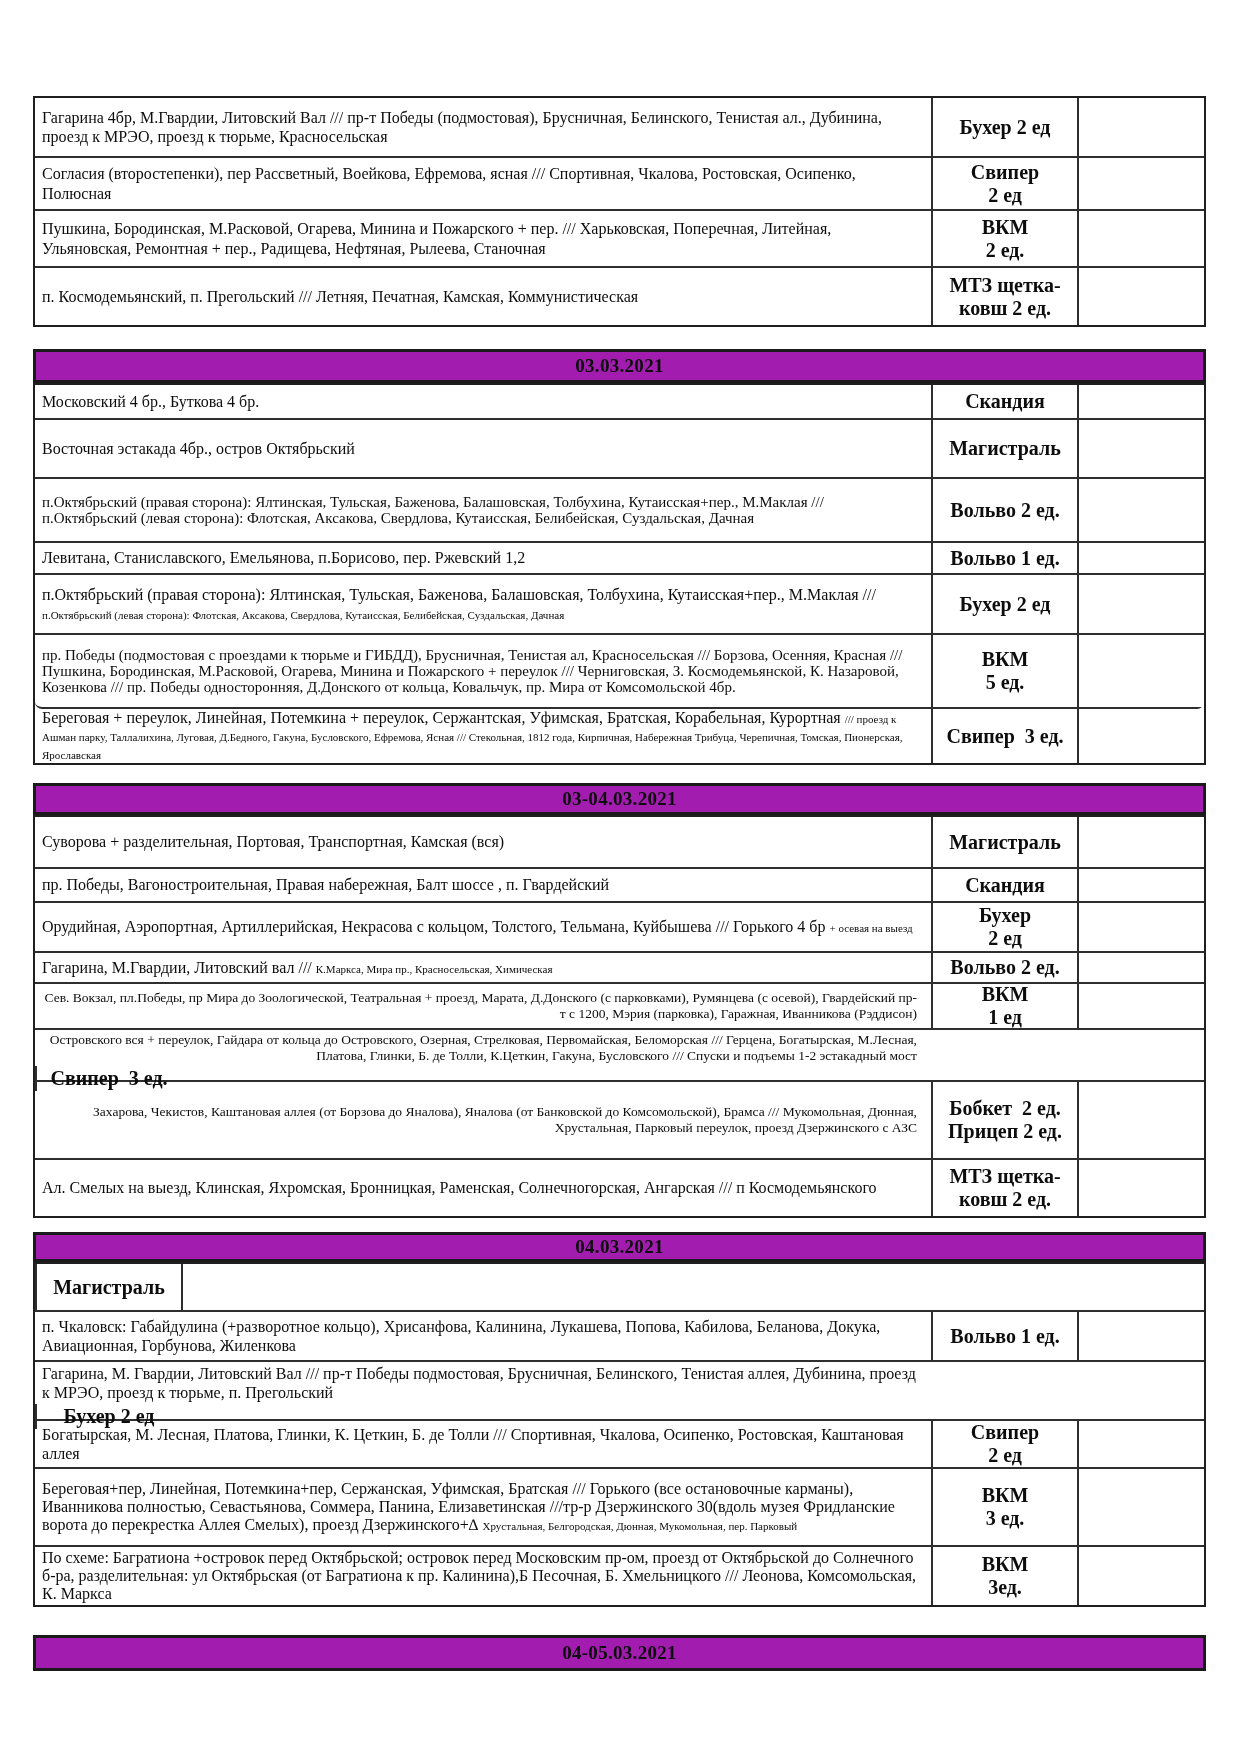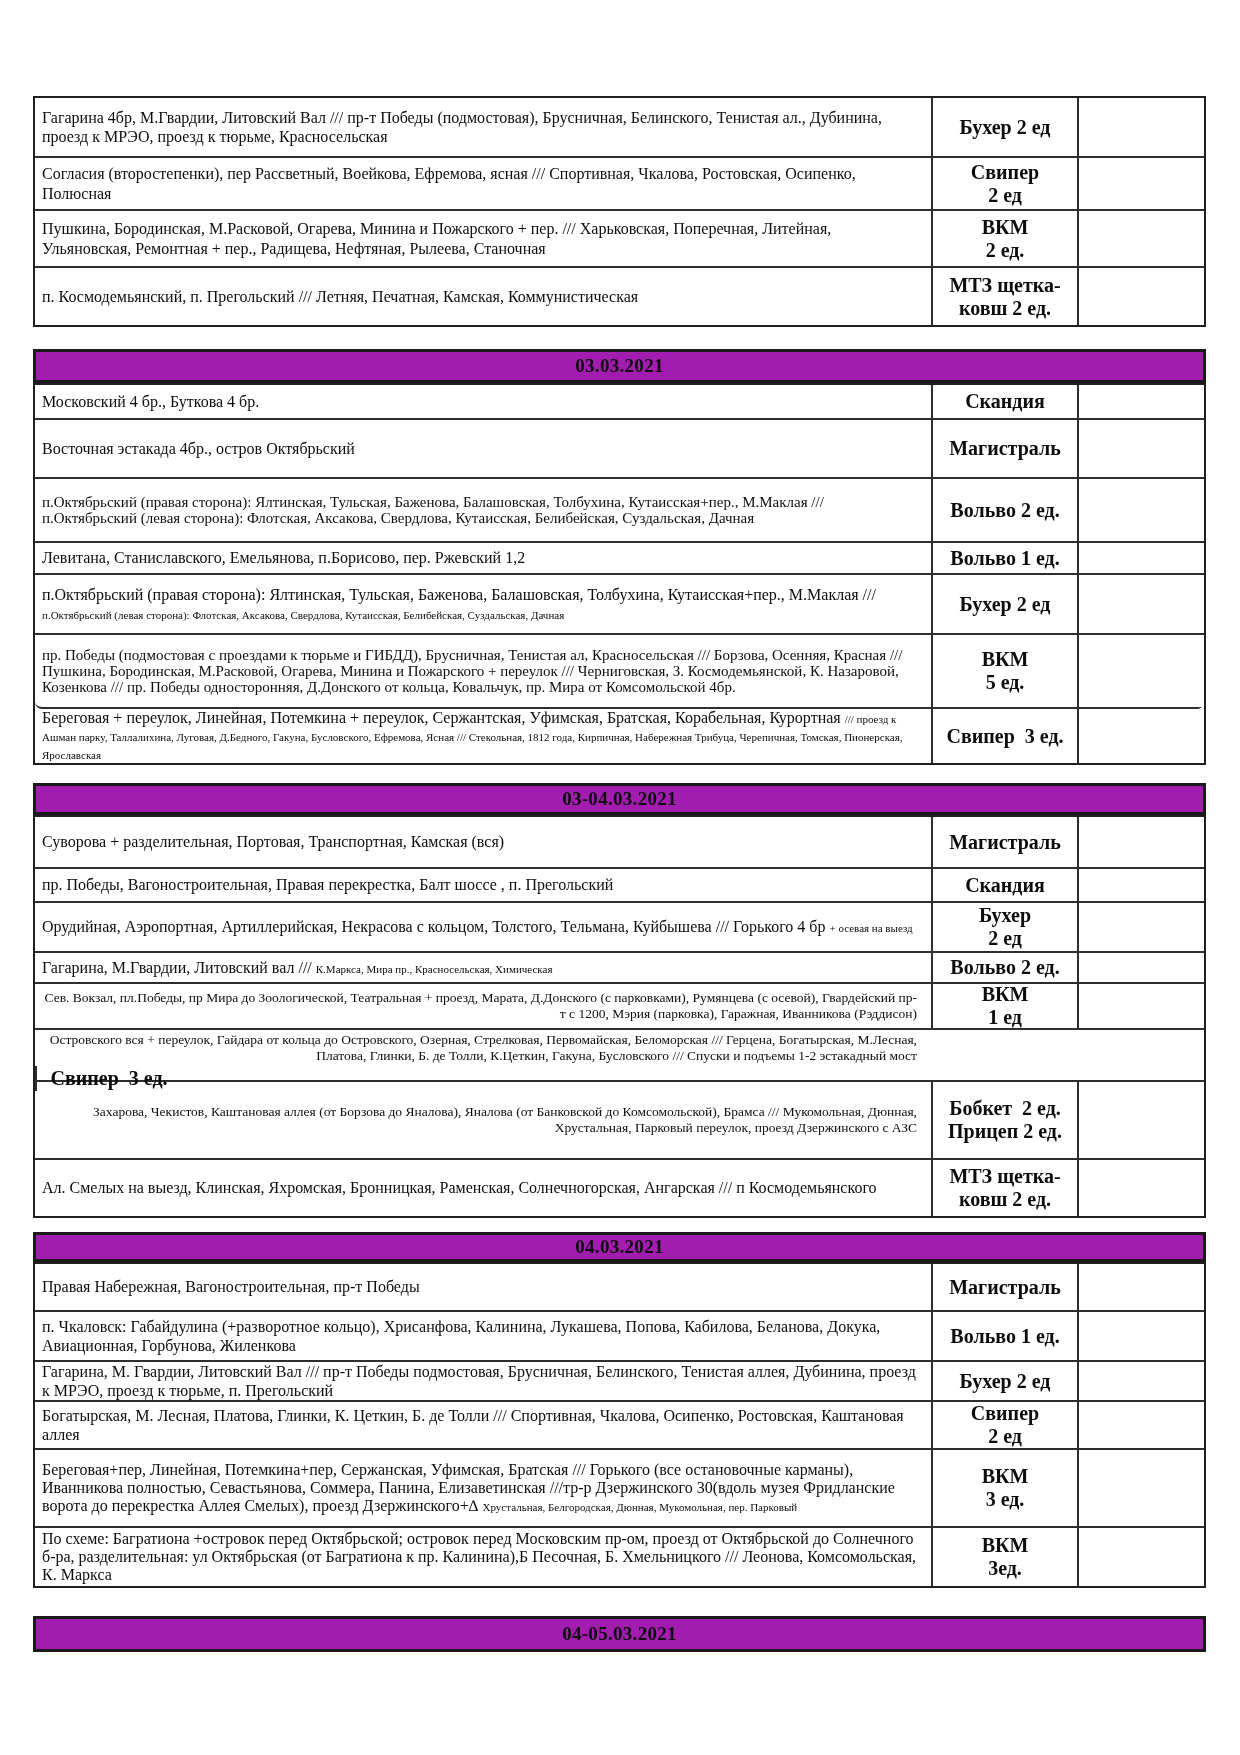--- a/index.html
+++ b/index.html
@@ -139,21 +139,21 @@
     <div class="grid">
         <div class="row" style="height: 52px;">
     <div class="cell streets">
       <div class="txt"><span>Суворова + разделительная, Портовая, Транспортная, Камская (вся)</span></div>
     </div>
     <div class="cell equip"><span class="eline">Магистраль</span></div>
     <div class="cell blank"></div>
   </div>
         <div class="row" style="height: 34px;">
     <div class="cell streets">
-      <div class="txt"><span>пр. Победы, Вагоностроительная, Правая перекрестка, Балт шоссе , п. Прегольский</span></div>
+      <div class="txt"><span>пр. Победы, Вагоностроительная, Правая набережная, Балт шоссе , п. Гвардейский</span></div>
     </div>
     <div class="cell equip"><span class="eline">Скандия</span></div>
     <div class="cell blank"></div>
   </div>
         <div class="row" style="height: 50px;">
     <div class="cell streets">
       <div class="txt"><span>Орудийная, Аэропортная, Артиллерийская, Некрасова с кольцом, Толстого, Тельмана, Куйбышева   ///   Горького 4 бр </span><span class="seg-small">+ осевая на выезд</span></div>
     </div>
     <div class="cell equip"><span class="eline">Бухер</span><span class="eline">2 ед</span></div>
     <div class="cell blank"></div>
@@ -194,34 +194,31 @@
     <div class="cell blank"></div>
   </div>
       </div>
   </div>
     <div class="sec" style="margin-top: 14px;">
     <div class="band" style="height: 30px;">
       <span>04.03.2021</span>
     </div>
     <div class="grid">
         <div class="row" style="height: 48px;">
-    <div class="cell streets">
-      <div class="txt"><span>Правая Набережная, Вагоностроительная, пр-т Победы</span></div>
-    </div>
     <div class="cell equip"><span class="eline">Магистраль</span></div>
     <div class="cell blank"></div>
   </div>
         <div class="row" style="height: 50px;">
     <div class="cell streets">
       <div class="txt"><span>п. Чкаловск: Габайдулина (+разворотное кольцо), Хрисанфова, Калинина, Лукашева, Попова, Кабилова, Беланова, Докука, Авиационная, Горбунова, Жиленкова</span></div>
     </div>
     <div class="cell equip"><span class="eline">Вольво 1 ед.</span></div>
     <div class="cell blank"></div>
   </div>
-        <div class="row" style="height: 40px;">
+        <div class="row" style="height: 59px; flex-direction: column;">
     <div class="cell streets">
       <div class="txt"><span>Гагарина, М. Гвардии, Литовский Вал /// пр-т Победы подмостовая, Брусничная, Белинского, Тенистая аллея, Дубинина, проезд к МРЭО, проезд к тюрьме, п. Прегольский</span></div>
     </div>
     <div class="cell equip"><span class="eline">Бухер 2 ед</span></div>
     <div class="cell blank"></div>
   </div>
         <div class="row" style="height: 48px;">
     <div class="cell streets">
       <div class="txt"><span>Богатырская, М. Лесная, Платова, Глинки, К. Цеткин, Б. де Толли /// Спортивная, Чкалова, Осипенко, Ростовская, Каштановая аллея</span></div>
     </div>

